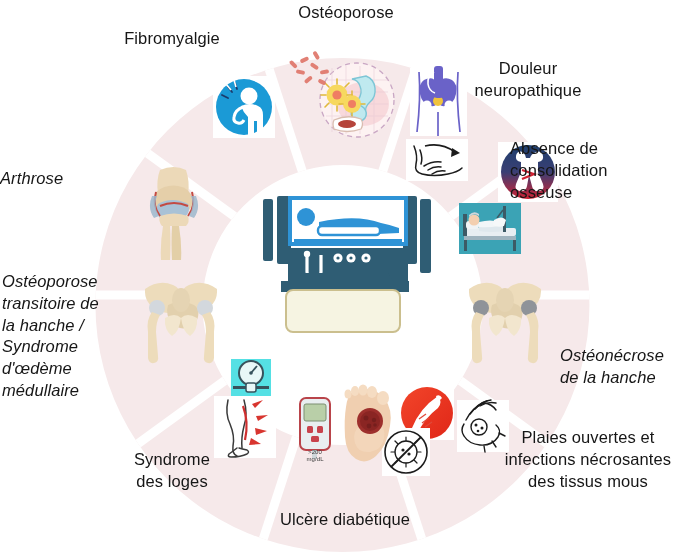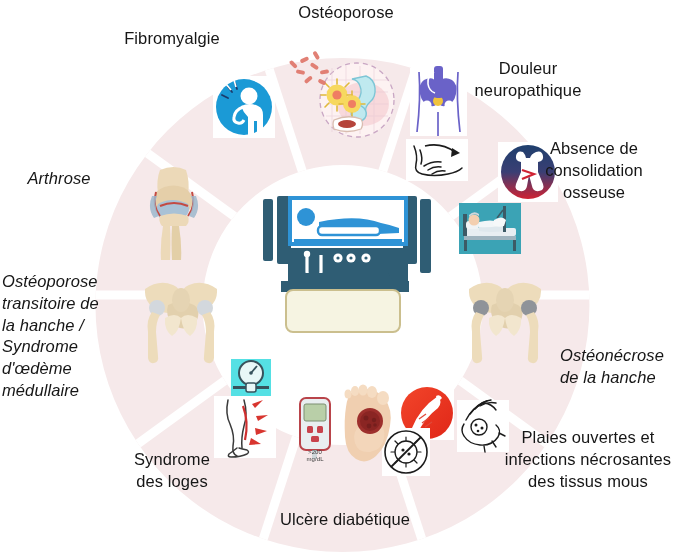--- a/index.html
+++ b/index.html
@@ -16,21 +16,21 @@
   .label{
     position:absolute;
     font-size:16.5px;
     line-height:1.32;
     color:#161616;
     white-space:pre-line;
     letter-spacing:.1px;
   }
   .lbl-c{text-align:center;}
   .lbl-l{text-align:left;font-style:italic;}
-  .lbl-r{text-align:center;}
+  .lbl-r{text-align:left;}
 </style>
 </head>
 <body>
 
 <div id="stage">
 
   <svg class="layer" viewBox="0 0 685 552">
     <defs>
       <clipPath id="ringClip">
         <path d="M342.5,58 A247,247 0 1,1 342.4,58 Z

